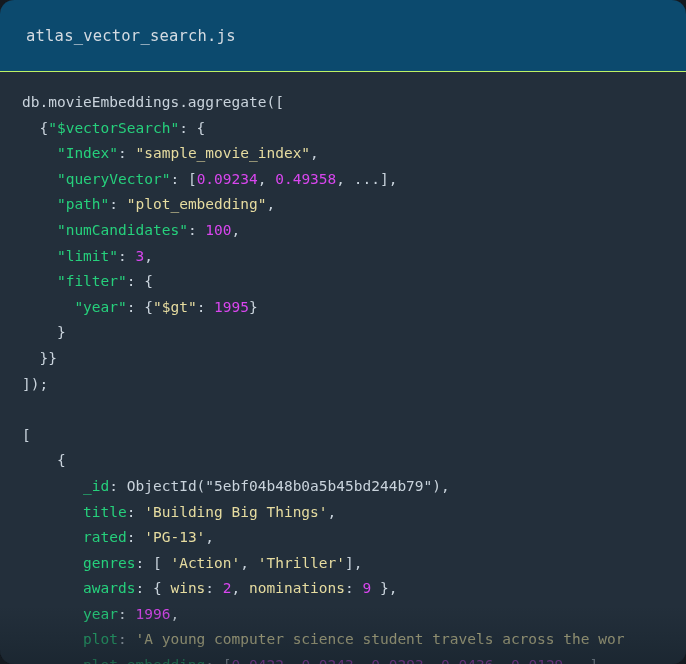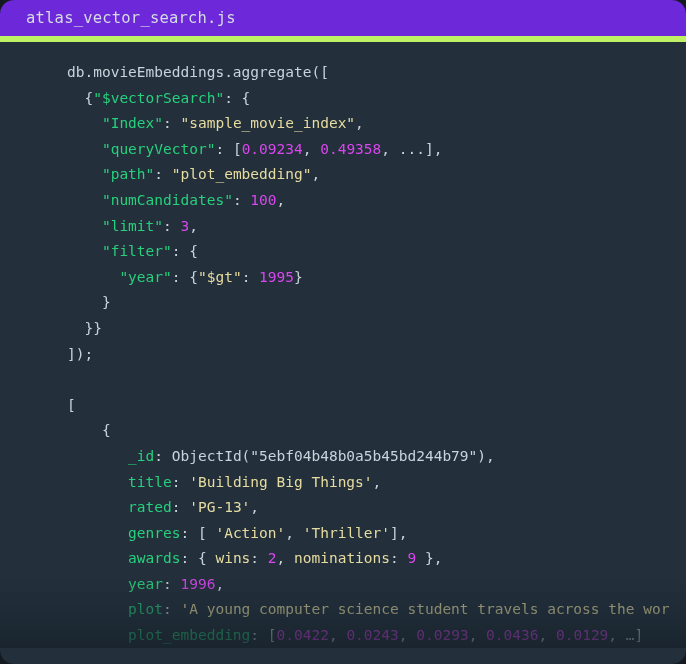--- a/index.html
+++ b/index.html
@@ -19,27 +19,27 @@
     width: 686px;
     height: 664px;
     border-radius: 14px;
     overflow: hidden;
     background: #232f3b;
     box-sizing: border-box;
   }
 
   
   #titlebar {
-    height: 42px;
-    background: #6d28d9;
+    height: 72px;
+    background: #0c4a6e;
     display: flex;
     align-items: center;
     padding: 0 0 0 26px;
     box-sizing: border-box;
-    border-bottom: 6px solid #bef264;
+    border-bottom: 1px solid #bef264;
   }
   #filename {
     color: #d4dbe2;
     font-size: 15.5px;
     letter-spacing: 0.2px;
     white-space: pre;
   }
 
   
   #codearea {
@@ -53,21 +53,20 @@
   #codelines {
     font-size: 14.5px;
     line-height: 25.6px;
     white-space: pre;
     padding-left: 22px;
   }
   .ln {
     white-space: pre;
     height: 25.6px;
     color: #c9d3dc;
-    margin-left: 45px;
   }
   .plain { color: #c9d3dc; }
   .key   { color: #26d07c; }
   .str   { color: #e6dca0; }
   .num   { color: #d946ef; }
 
   
   #fade {
     position: absolute;
     left: 0;

